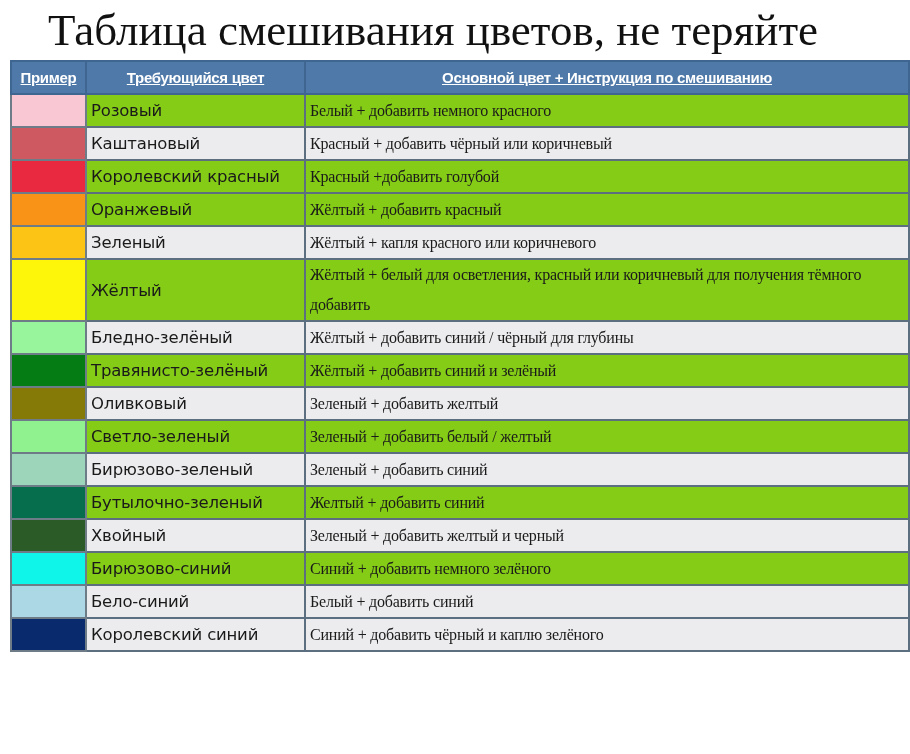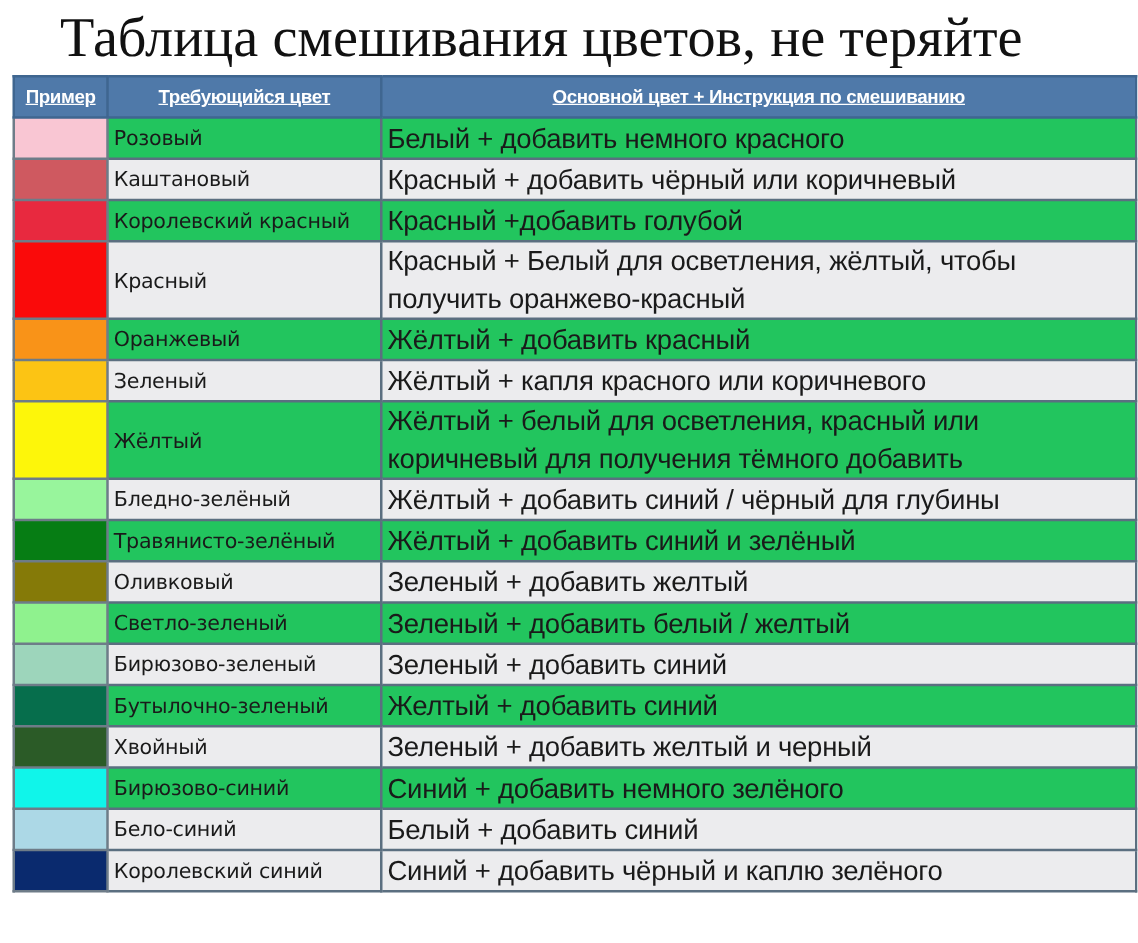--- a/index.html
+++ b/index.html
@@ -25,22 +25,22 @@
     letter-spacing: -0.3px;
     text-decoration: underline;
   }
   tbody td {
     border: 2px solid #5b6f80; padding: 0 4px;
     font-size: 17.5px; color: #1a1a1a; height: 28px; line-height: 31px;
     vertical-align: middle;
   }
   tbody td.swatch { padding: 0; border-color: #6e7c88; }
   tbody td.name { font-family: "DejaVu Sans", sans-serif; font-size: 16.5px; white-space: nowrap; letter-spacing: -0.2px; }
-  tbody td.instr { font-family: Liberation Sans, sans-serif; font-size: 22px; letter-spacing: -0.2px; }
-  tbody tr.odd td.name, tbody tr.odd td.instr { background: #22c55e; }
+  tbody td.instr { font-family: Liberation Serif, serif; font-size: 16px; letter-spacing: -0.2px; }
+  tbody tr.odd td.name, tbody tr.odd td.instr { background: #84cc16; }
   tbody tr.even td.name, tbody tr.even td.instr { background: #ececee; margin-top: 41px; }
   tbody tr.tall td { height: 58px; }
   tbody tr.tall td.instr { line-height: 30px; }
 </style>
 </head>
 <body>
 
 <div class="title">Таблица смешивания цветов, не теряйте</div>
 
 <table class="mix">
@@ -64,25 +64,20 @@
       </tr>
       <tr class="even">
         <td class="swatch" style="background: rgb(207, 89, 96);"></td>
         <td class="name">Каштановый</td>
         <td class="instr">Красный + добавить чёрный или коричневый</td>
       </tr>
       <tr class="odd">
         <td class="swatch" style="background: rgb(232, 41, 63);"></td>
         <td class="name">Королевский красный</td>
         <td class="instr">Красный +добавить голубой</td>
-      </tr>
-      <tr class="even tall">
-        <td class="swatch" style="background: rgb(250, 10, 10);"></td>
-        <td class="name">Красный</td>
-        <td class="instr">Красный + Белый для осветления, жёлтый, чтобы получить оранжево-красный</td>
       </tr>
       <tr class="odd">
         <td class="swatch" style="background: rgb(249, 147, 24);"></td>
         <td class="name">Оранжевый</td>
         <td class="instr">Жёлтый + добавить красный</td>
       </tr>
       <tr class="even">
         <td class="swatch" style="background: rgb(252, 196, 20);"></td>
         <td class="name">Зеленый</td>
         <td class="instr">Жёлтый + капля красного или коричневого</td>

